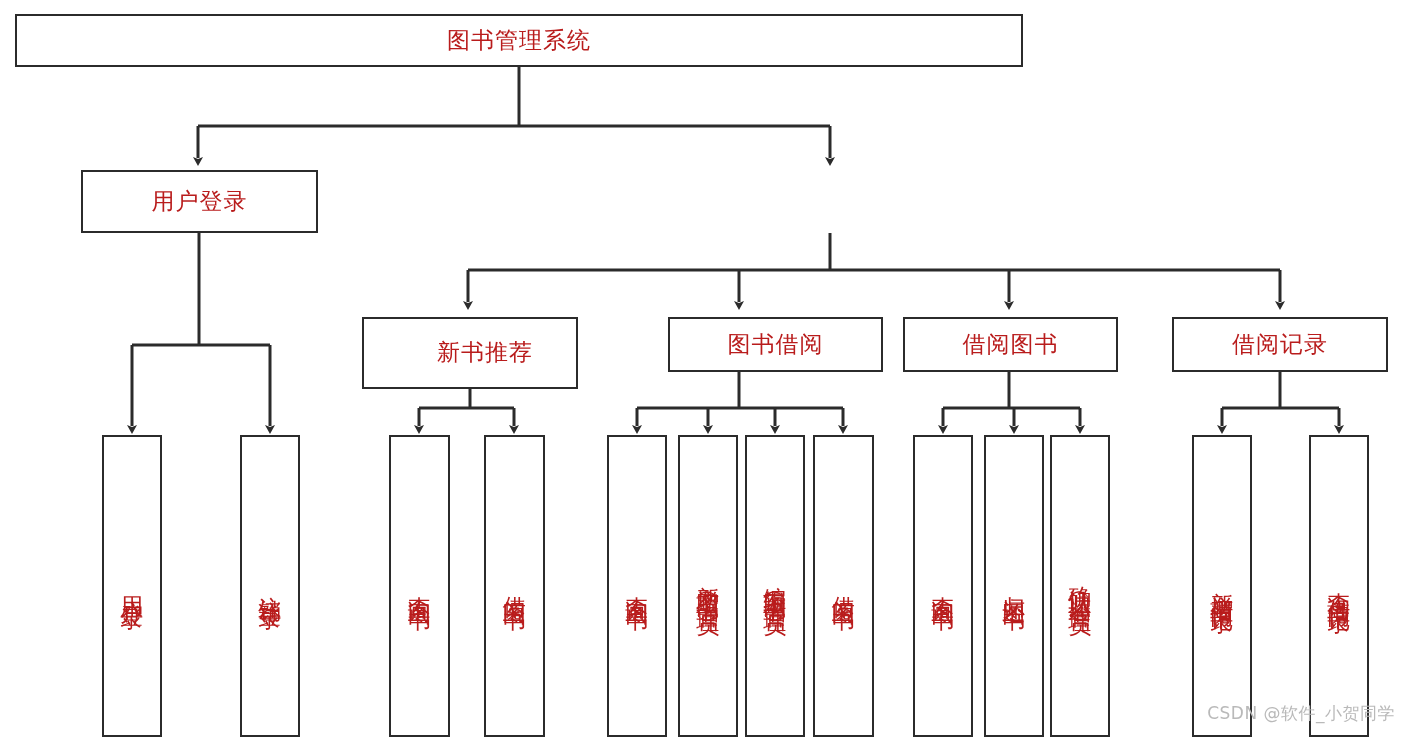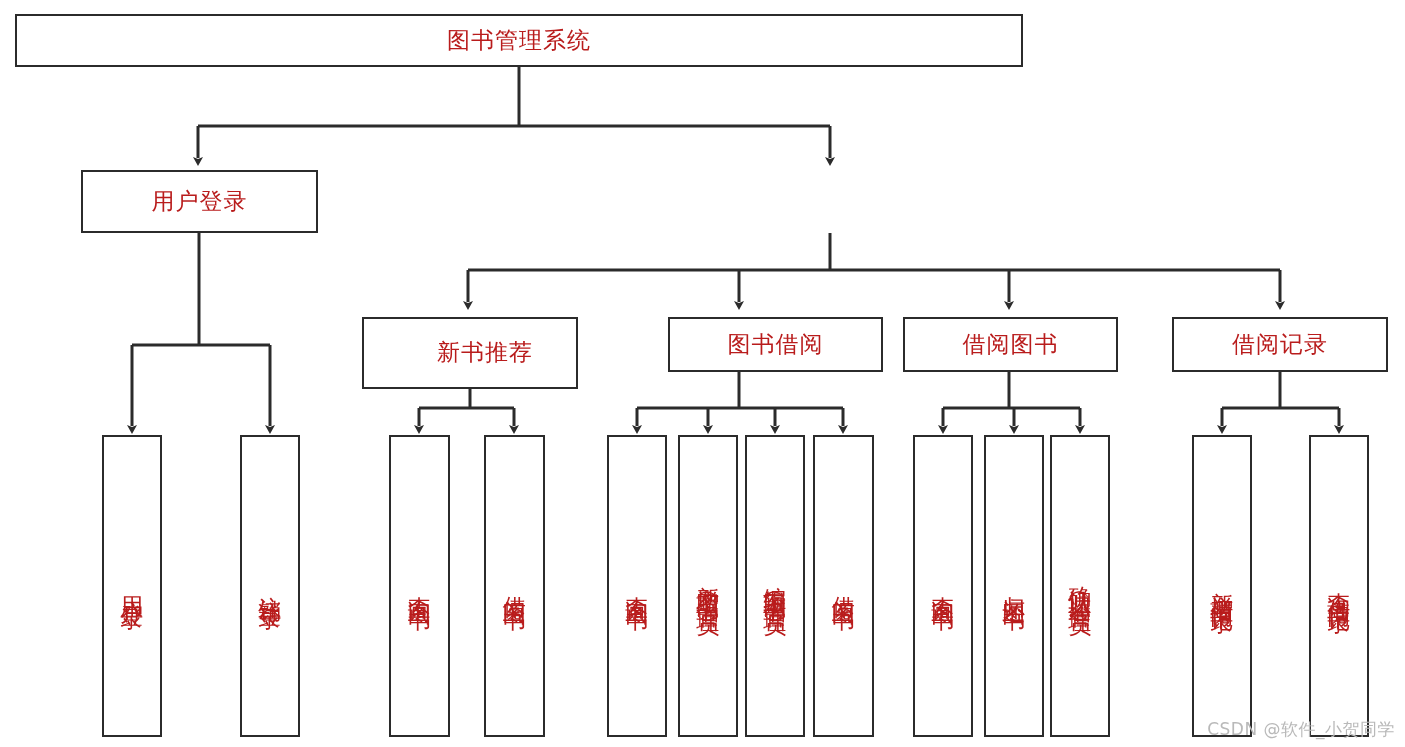--- a/index.html
+++ b/index.html
@@ -52,21 +52,21 @@
   }
   .node.vert .vtext {
     writing-mode: vertical-rl;
     text-orientation: upright;
     display: block;
     text-align: center;
   }
   #watermark {
     position: absolute;
     right: 10px;
-    bottom: 6px;
+    bottom: 22px;
     font-size: 17px;
     color: #b9b9b9;
     letter-spacing: 0.5px;
     white-space: nowrap;
     font-family: "DejaVu Sans", "Liberation Sans", sans-serif;
   }
 </style>
 </head>
 <body>
 

